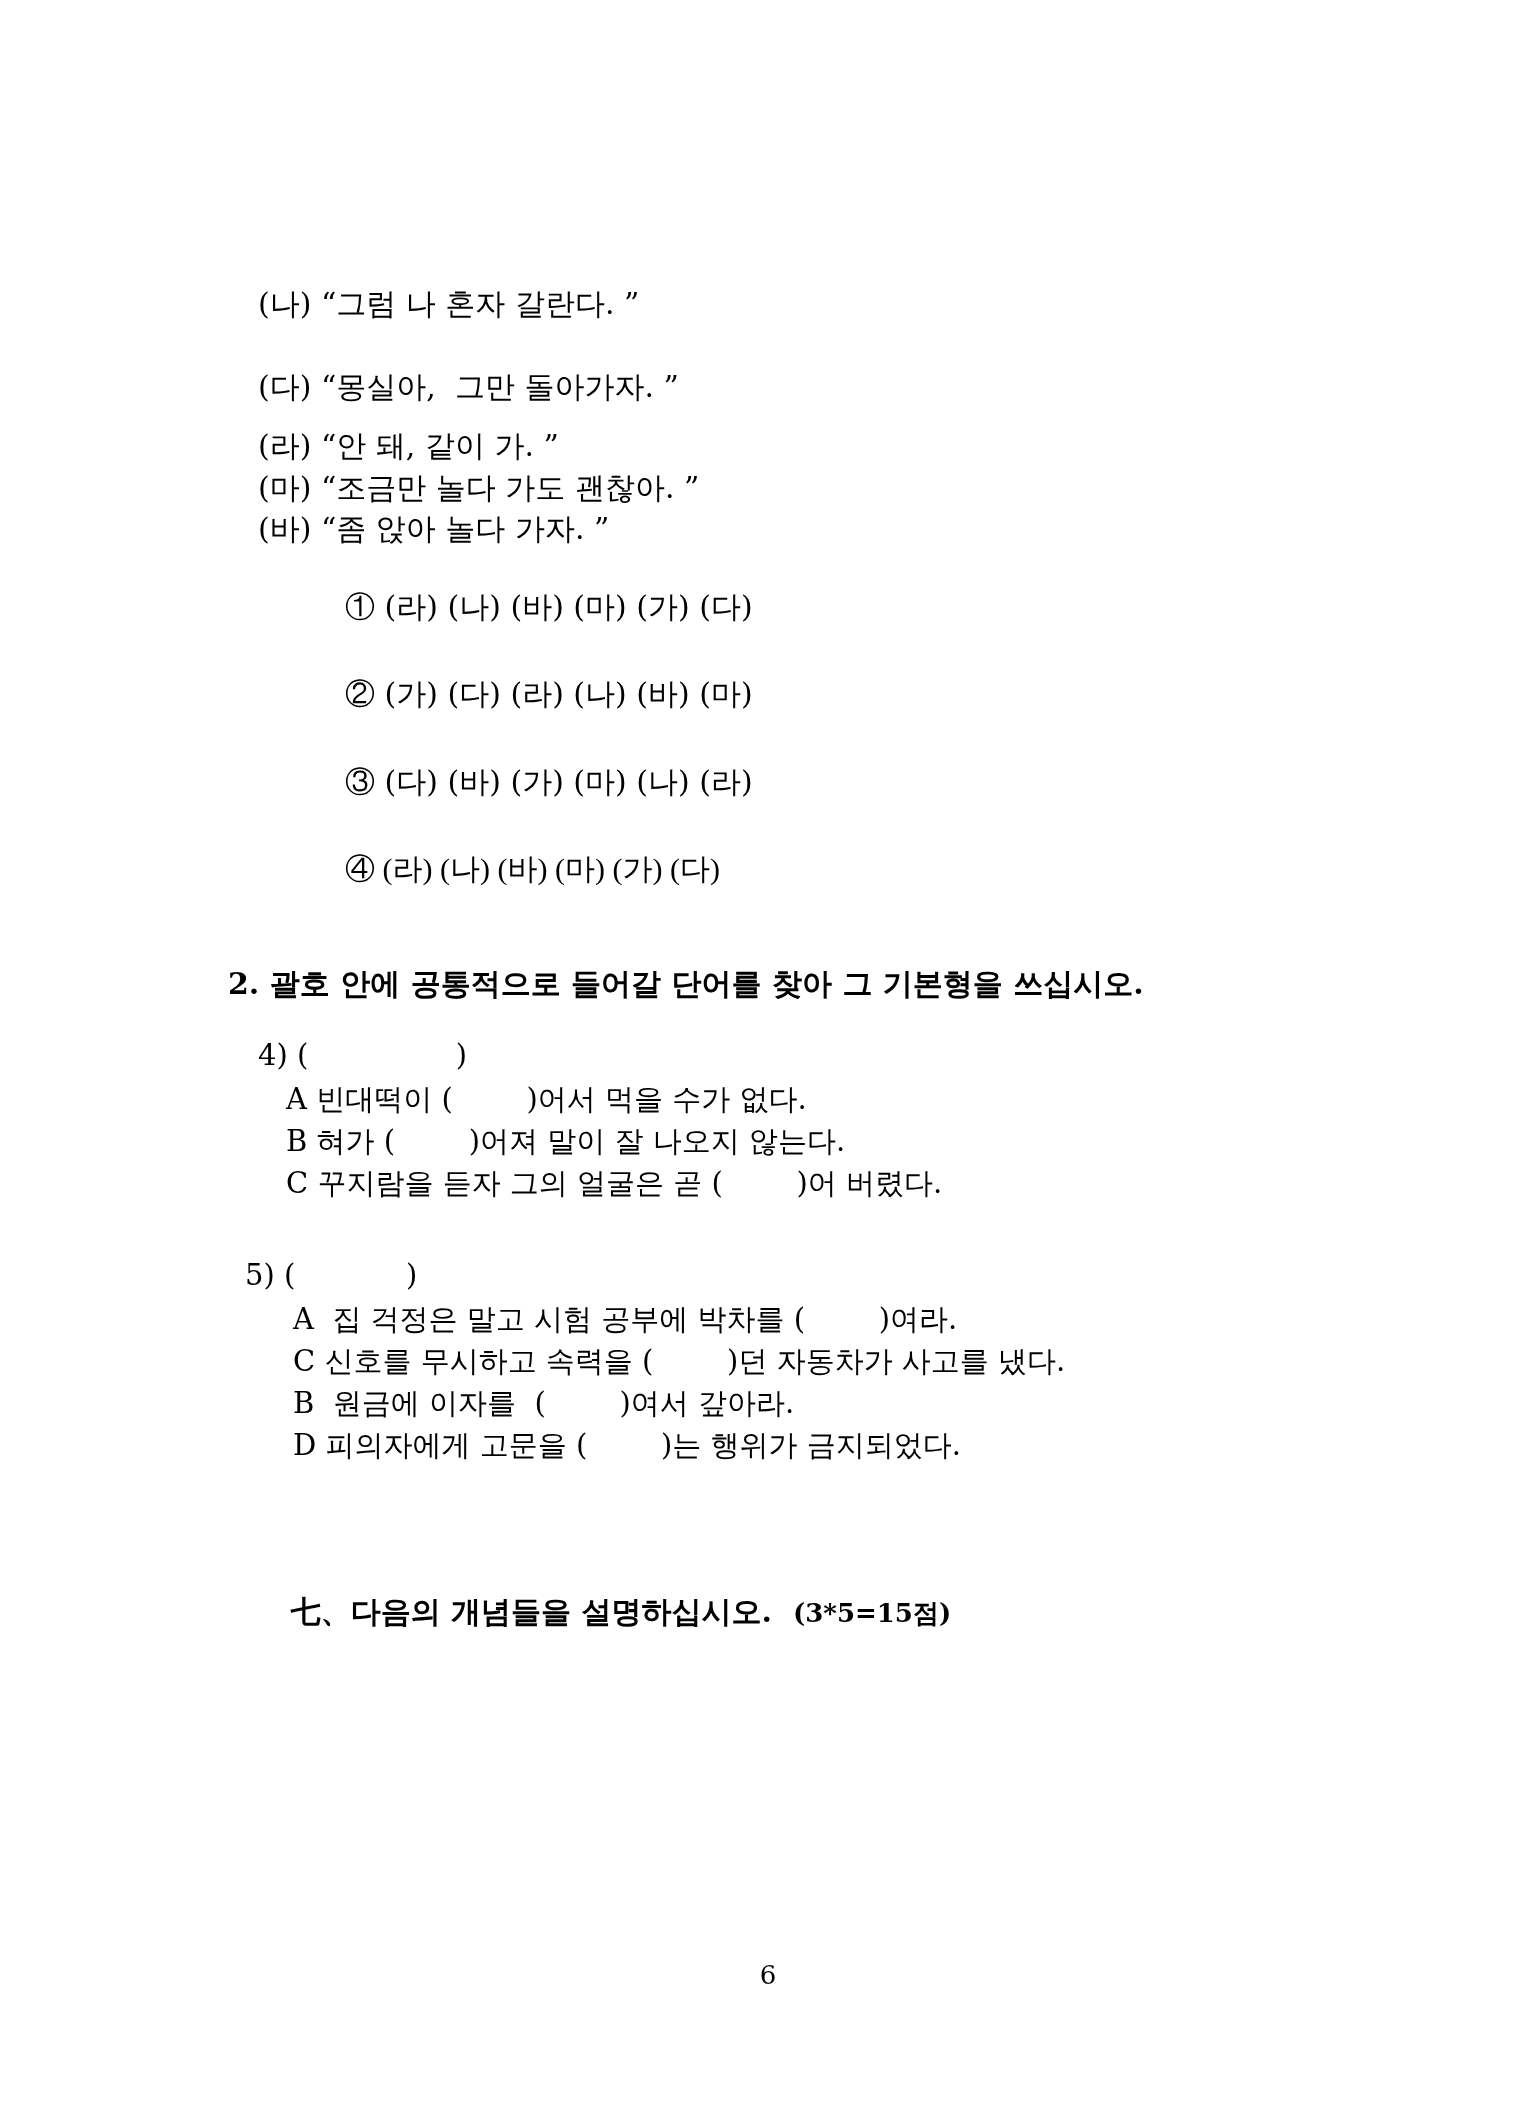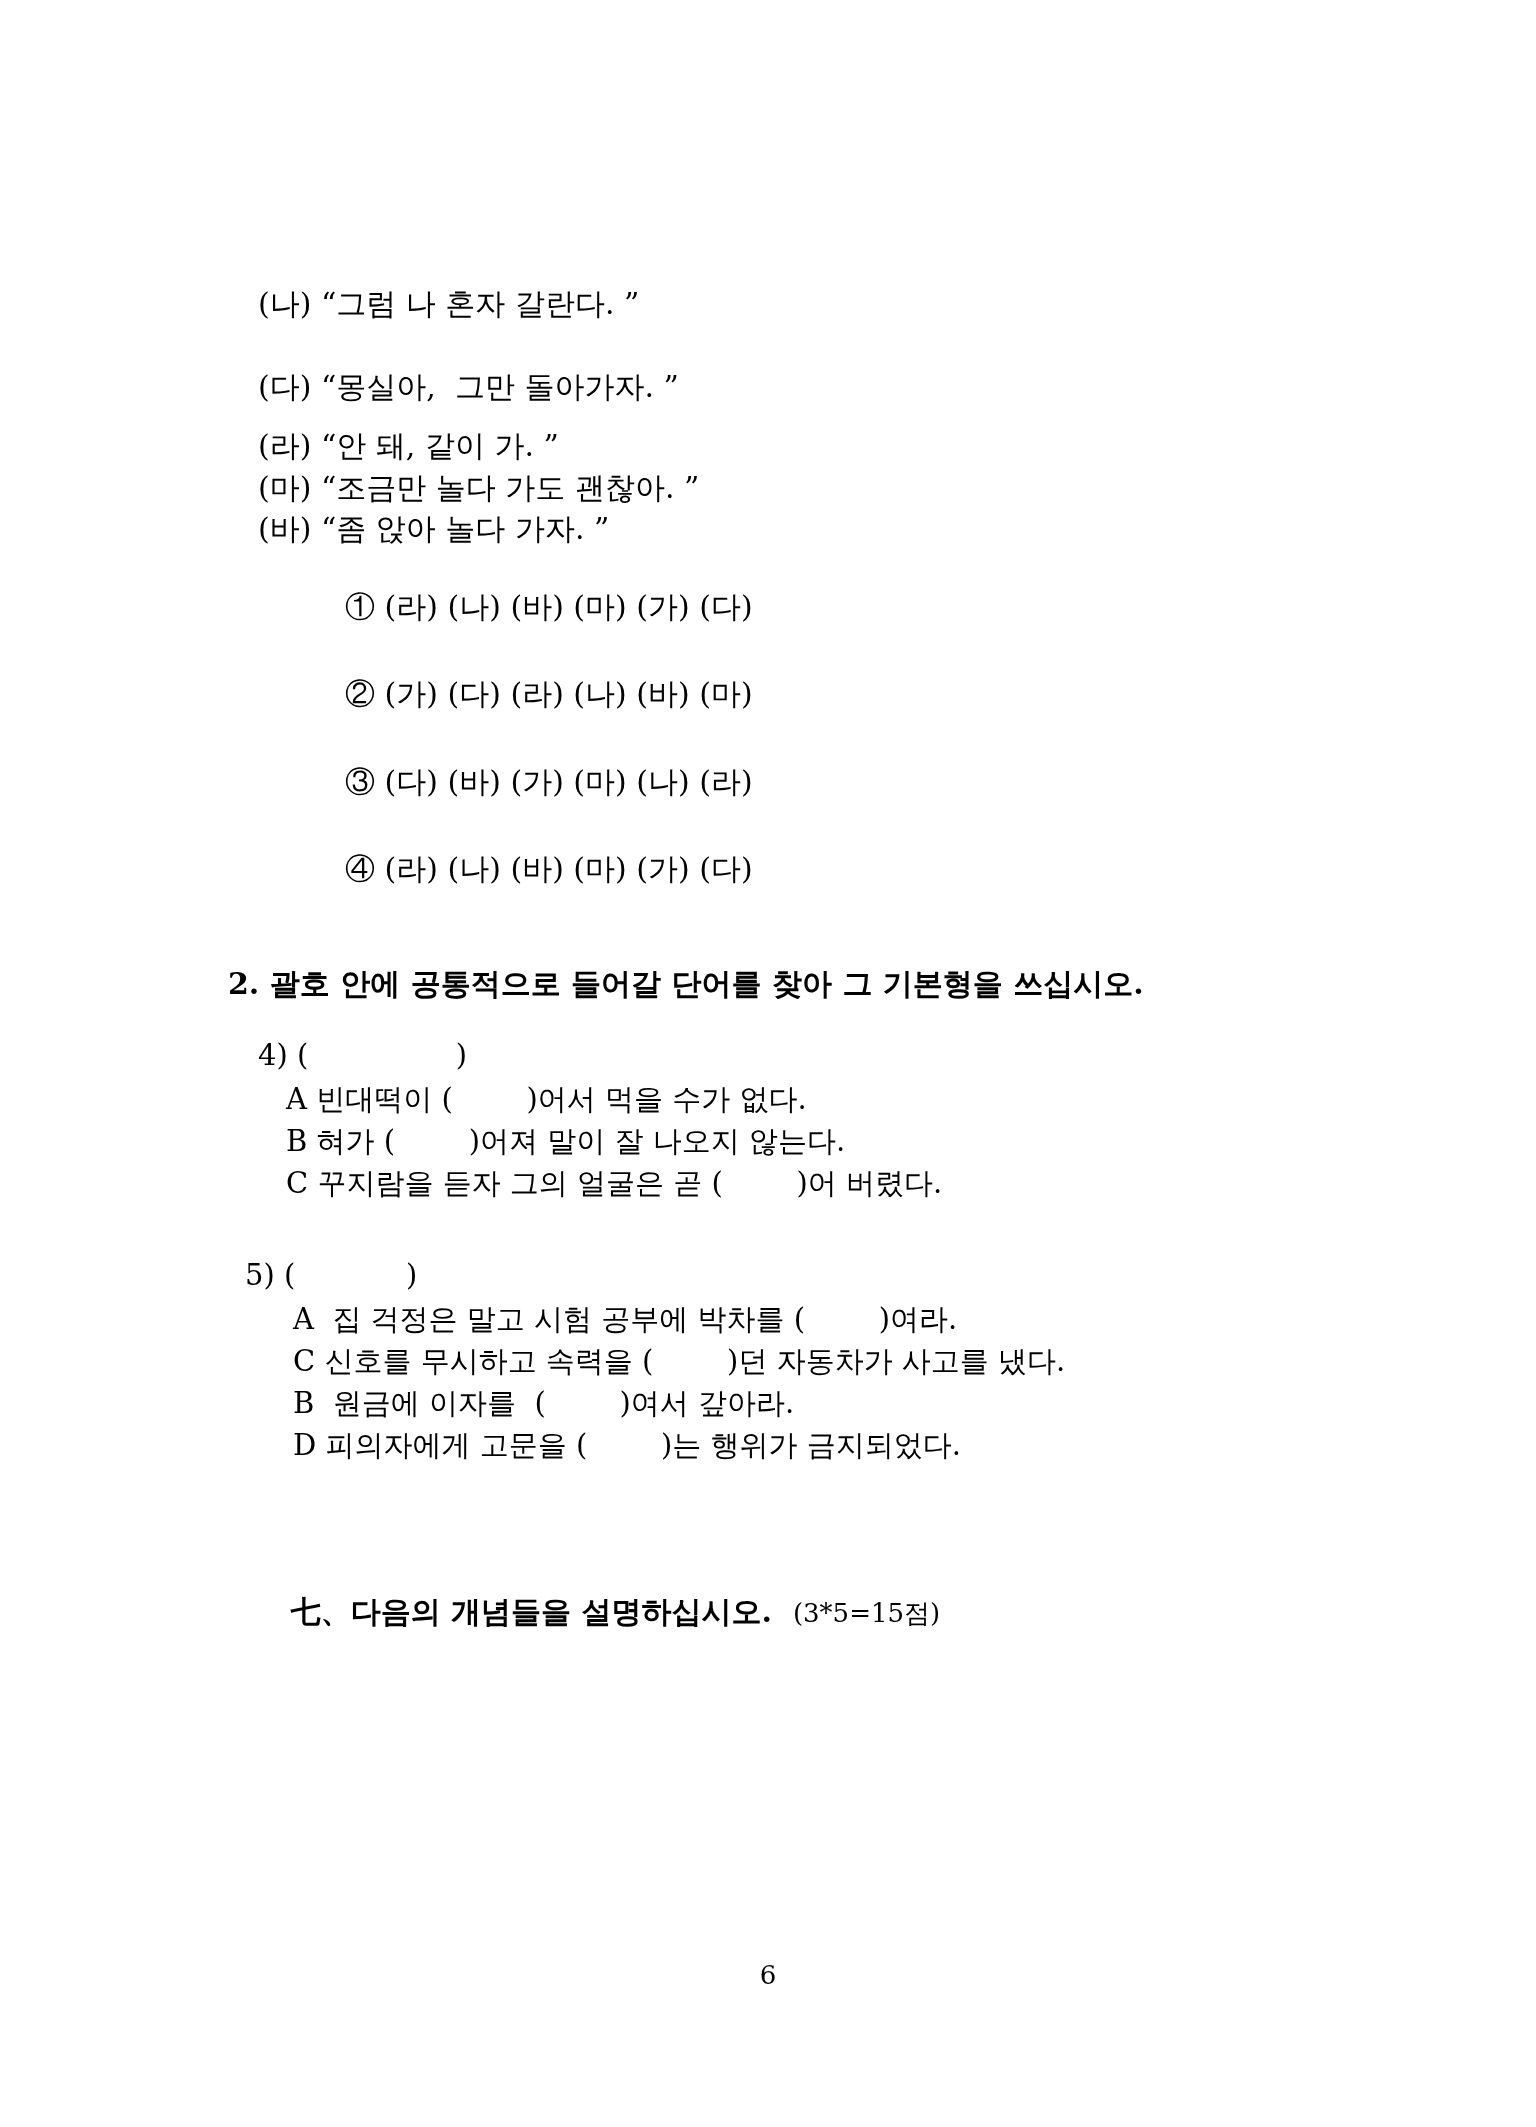--- a/index.html
+++ b/index.html
@@ -47,38 +47,38 @@
   .choices {
     margin-left: 345px;
     font-size: 30px;
     line-height: 1.25;
     margin-top: 40px;
   }
   .choice {
     white-space: pre;
     margin-bottom: 50px;
   }
-  .choice:last-child { margin-bottom: 8px; }
+  .choice:last-child { margin-bottom: 8px; font-family: Liberation Serif, serif; }
 
   
   .sec-heading {
     font-weight: bold;
     font-size: 30px;
     white-space: pre;
   }
   .sec2 {
     margin-left: 228px;
     margin-top: 76px;
   }
   .sec7 {
     margin-left: 228px;
     margin-top: 92px;
   }
   .sec7 .pts {
-    font-weight: normal;
+    font-weight: bold;
     font-size: 26px;
   }
 
   
   .subq {
     font-size: 29px;
     line-height: 1.38;
     margin-top: 30px;
   }
   .subq-head {

